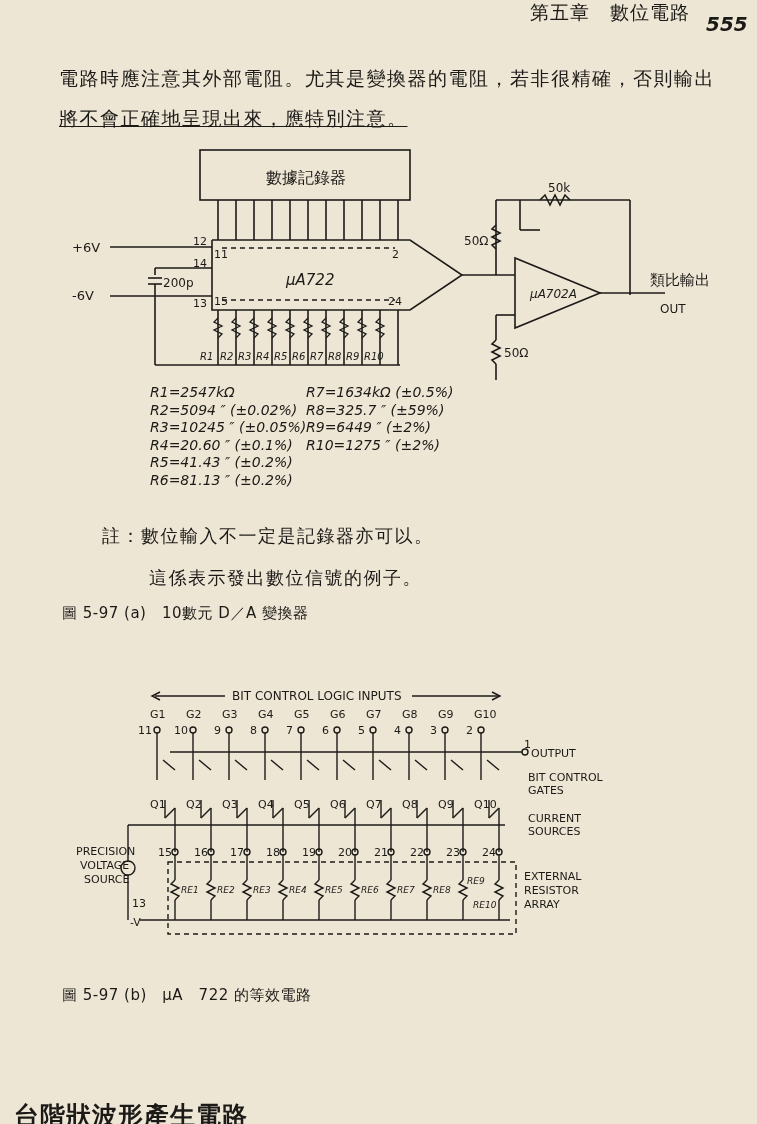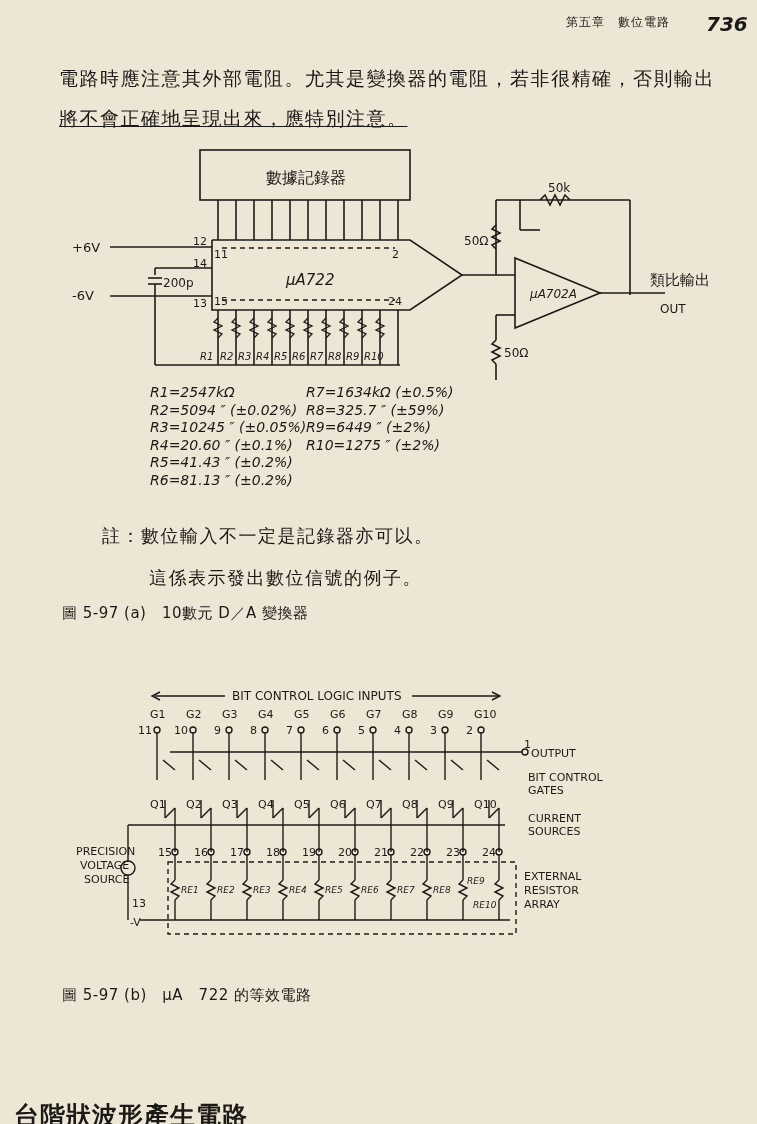--- a/index.html
+++ b/index.html
@@ -3,34 +3,34 @@
 <meta charset="utf-8">
 <style>
   html, body { margin:0; padding:0; }
   body {
     width:757px; height:1124px; overflow:hidden; position:relative;
     background:#eee6d5;
     font-family:"DejaVu Sans", sans-serif;
     color:#1c1a17;
   }
   .abs { position:absolute; }
-  .header-chapter { left:530px; top:14px; font-size:12px; letter-spacing:1px;margin-left:36px; }
+  .header-chapter { left:530px; top:0; font-size:19px; letter-spacing:1px; }
   .header-page { left:706px; top:12px; font-size:20px; font-weight:bold; font-style:italic; }
   .para { left:18px; font-size:19px; letter-spacing:1.5px; white-space:nowrap;margin-left:41px; }
   .note { font-size:18px; letter-spacing:1.5px; white-space:nowrap; }
   .caption { font-size:15px; white-space:nowrap; letter-spacing:0.5px; }
   .heading { left:14px; top:1072px; font-size:25px; font-weight:bold; letter-spacing:1px; white-space:nowrap;margin-top:27px; }
   .rlist { font-family:"DejaVu Sans", sans-serif; font-style:italic; font-size:14px; white-space:nowrap; }
   svg text { font-family:"DejaVu Sans", sans-serif; fill:#1c1a17; }
 </style>
 </head>
 <body>
 
 <div class="abs header-chapter">第五章　數位電路</div>
-<div class="abs header-page">736</div>
+<div class="abs header-page">555</div>
 
 <div class="abs para" style="top:66px;">電路時應注意其外部電阻。尤其是變換器的電阻，若非很精確，否則輸出</div>
 <div class="abs para" style="top:106px;text-decoration:underline;">將不會正確地呈現出來，應特別注意。</div>
 
 <svg class="abs" style="left:0;top:140px;" width="757" height="240" viewBox="0 140 757 240">
   <g stroke="#1c1a17" stroke-width="1.6" fill="none">
 
     <rect x="200" y="150" width="210" height="50"></rect>
 
     <g>

